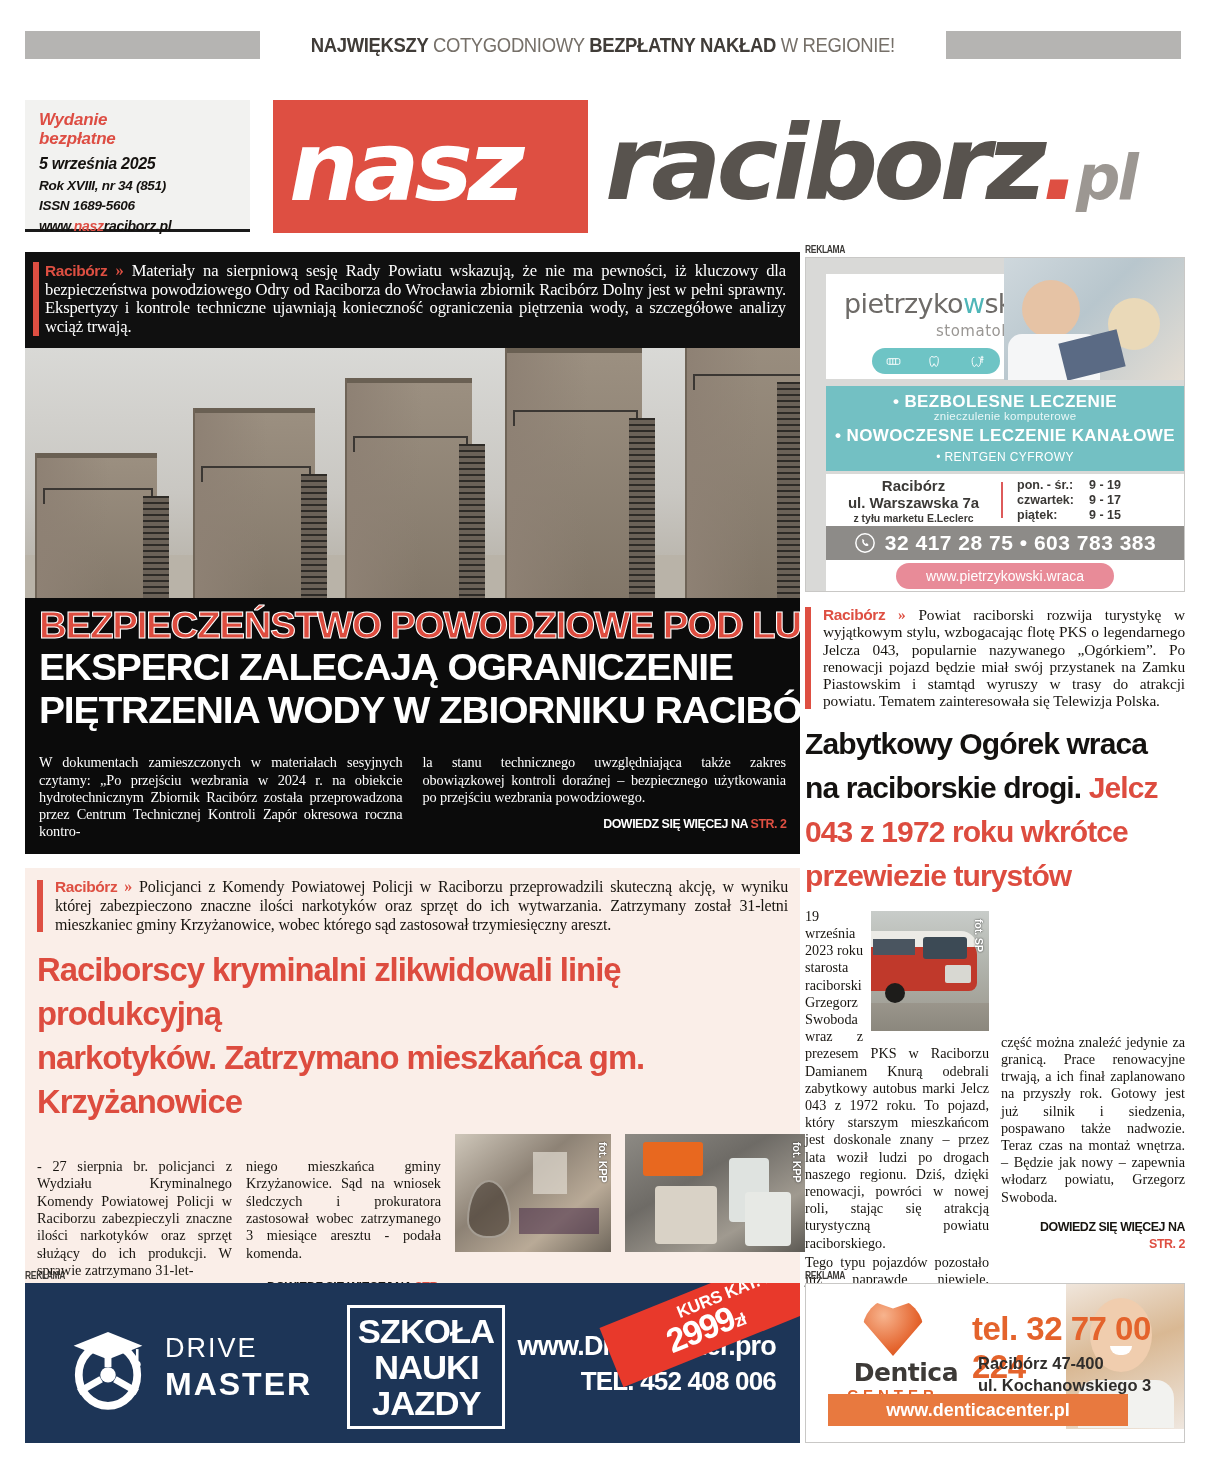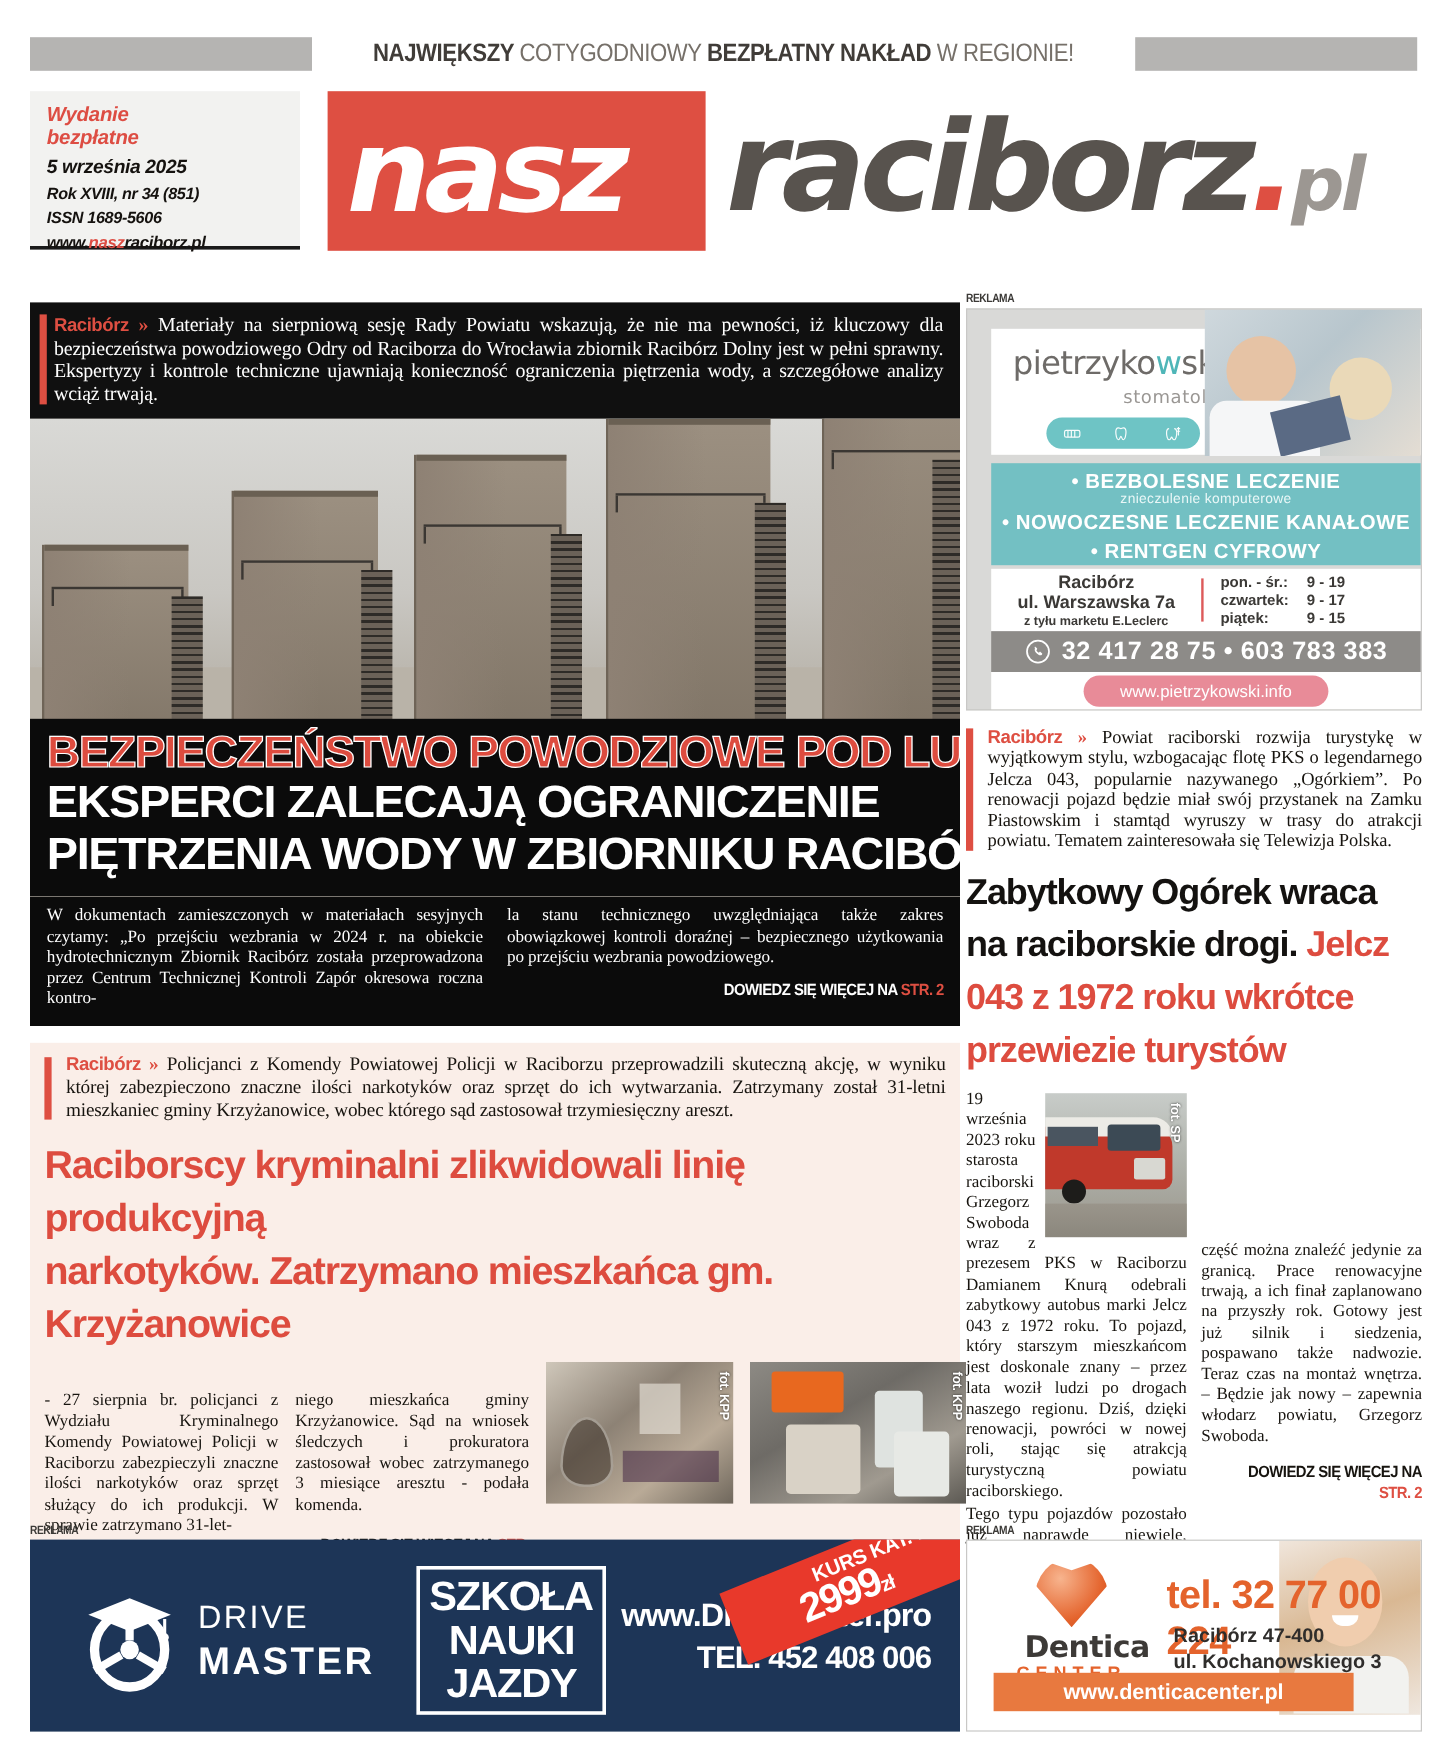--- a/index.html
+++ b/index.html
@@ -19,21 +19,21 @@
     white-space:nowrap;padding:0 11px;
     font-family:"Liberation Sans", sans-serif;
     font-size:21px;font-weight:700;letter-spacing:-0.4px;
     color:#5d5954;line-height:28px;
     transform:scaleX(0.88);transform-origin:center;
   }
   .btxt b{color:#403c38;font-weight:700;}
   .btxt span.light{font-weight:400;color:#767069;}
 
   
-  .masthead{position:absolute;left:25px;top:76px;width:1156px;height:140px;}
+  .masthead{position:absolute;left:25px;top:100px;width:1156px;height:140px;}
   .mh-info{
     position:absolute;left:0;top:0;width:225px;height:132px;
     background:#f2f2f0;border-bottom:3px solid #1a1a1a;
     padding:10px 0 0 14px;box-sizing:border-box;
   }
   .mh-free{color:#dd4d43;font-weight:700;font-style:italic;font-size:17px;line-height:19px;letter-spacing:-.2px;}
   .mh-date{color:#15120f;font-weight:700;font-style:italic;font-size:16px;margin-top:7px;letter-spacing:-.3px;}
   .mh-line{color:#15120f;font-weight:700;font-style:italic;font-size:13.5px;margin-top:5px;letter-spacing:-.3px;}
   .mh-www{color:#15120f;font-weight:700;font-style:italic;font-size:14px;margin-top:5px;letter-spacing:-.3px;}
   .mh-www em{color:#dd4d43;font-style:italic;}
@@ -145,21 +145,21 @@
   .adlogo2{position:absolute;left:110px;top:48px;font-size:15px;color:#9a9794;letter-spacing:.5px;font-family:"DejaVu Sans",sans-serif;}
   .pill{position:absolute;left:46px;top:74px;width:128px;height:26px;border-radius:14px;background:#6ec4c5;display:flex;align-items:center;justify-content:space-around;}
   .pill .ic{width:19px;height:17px;opacity:.95;}
   .ad-photo{position:absolute;right:0;top:0;width:180px;height:122px;overflow:hidden;
             background:linear-gradient(135deg,#cfd8dd,#b8c6cd 45%,#e4ddd3);}
   .teal{position:absolute;left:20px;top:128px;width:358px;height:85px;background:#73c0c3;color:#fff;
         text-align:center;box-sizing:border-box;padding-top:6px;}
   .teal .l1{font-size:17px;font-weight:700;letter-spacing:.4px;}
   .teal .l1s{font-size:11.5px;letter-spacing:.3px;color:#e9f7f7;margin-top:-2px;}
   .teal .l2{font-size:17px;font-weight:700;letter-spacing:.4px;margin-top:4px;}
-  .teal .l3{font-size:17px;font-weight:700;letter-spacing:.4px;margin-top:4px;}
+  .teal .l3{font-size:12px;font-weight:400;letter-spacing:.4px;margin-top:4px;}
   .adaddr{position:absolute;left:20px;top:216px;width:358px;height:52px;background:#fff;display:flex;align-items:center;}
   .adaddr .left{flex:0 0 175px;text-align:center;color:#3b3936;}
   .adaddr .left .a1{font-size:15px;font-weight:700;}
   .adaddr .left .a2{font-size:15px;font-weight:700;}
   .adaddr .left .a3{font-size:10.5px;font-weight:700;margin-top:1px;}
   .adaddr .vline{width:2px;height:36px;background:#dd5a5a;}
   .adaddr .right{flex:1;padding-left:14px;color:#3b3936;font-size:12.5px;font-weight:700;line-height:15px;}
   .adaddr .right .row{display:flex;}
   .adaddr .right .row .k{width:72px;}
   .adphone{position:absolute;left:20px;top:268px;width:358px;height:34px;background:#8d8b88;color:#fff;
@@ -390,21 +390,21 @@
       </div>
 
       <div class="adphone">
         <svg width="22" height="22" viewBox="0 0 24 24">
             <circle cx="12" cy="12" r="10" fill="none" stroke="#fff" stroke-width="1.6"></circle>
             <path d="M8.5 8.2c.4-.6 1-.7 1.4-.3l1.1 1.1c.4.4.3.9-.1 1.3l-.4.4c.5 1 1.3 1.8 2.3 2.3l.4-.4c.4-.4.9-.5 1.3-.1l1.1 1.1c.4.4.3 1-.3 1.4-1.2.8-3 .1-4.6-1.5s-2.3-3.4-1.2-5.3z" fill="#fff"></path>
           </svg>
         <span>32 417 28 75 • 603 783 383</span>
       </div>
       <div class="adurl">
-        <span class="chip">www.pietrzykowski.info</span>
+        <span class="chip">www.pietrzykowski.wraca</span>
       </div>
     </div>
 
     <div class="bus-intro">
       <div class="accent"></div>
       <p><span class="city">Racibórz</span> <span class="chev">»</span> <span>Powiat raciborski rozwija turystykę w wyjątkowym stylu, wzbogacając flotę PKS o legendarnego Jelcza 043, popularnie nazywanego „Ogórkiem”. Po renowacji pojazd będzie miał swój przystanek na Zamku Piastowskim i stamtąd wyruszy w trasy do atrakcji powiatu. Tematem zainteresowała się Telewizja Polska.</span></p>
     </div>
 
     <div class="bus-head">
       <div>Zabytkowy Ogórek wraca</div>

